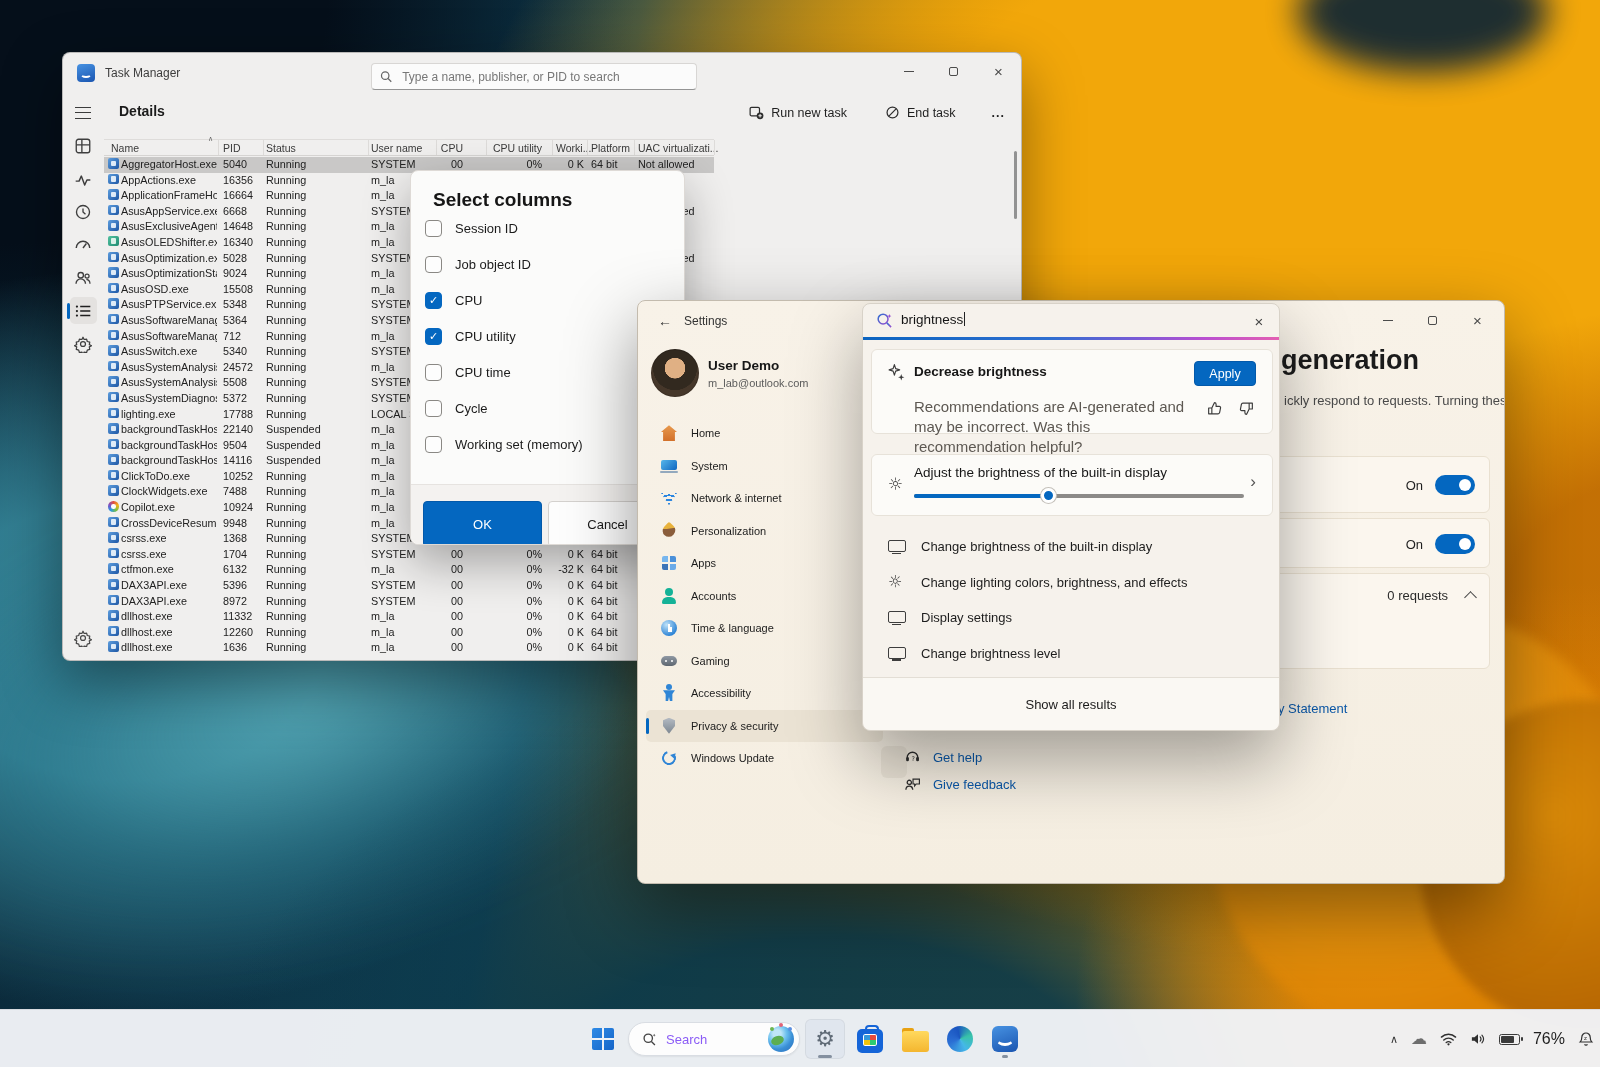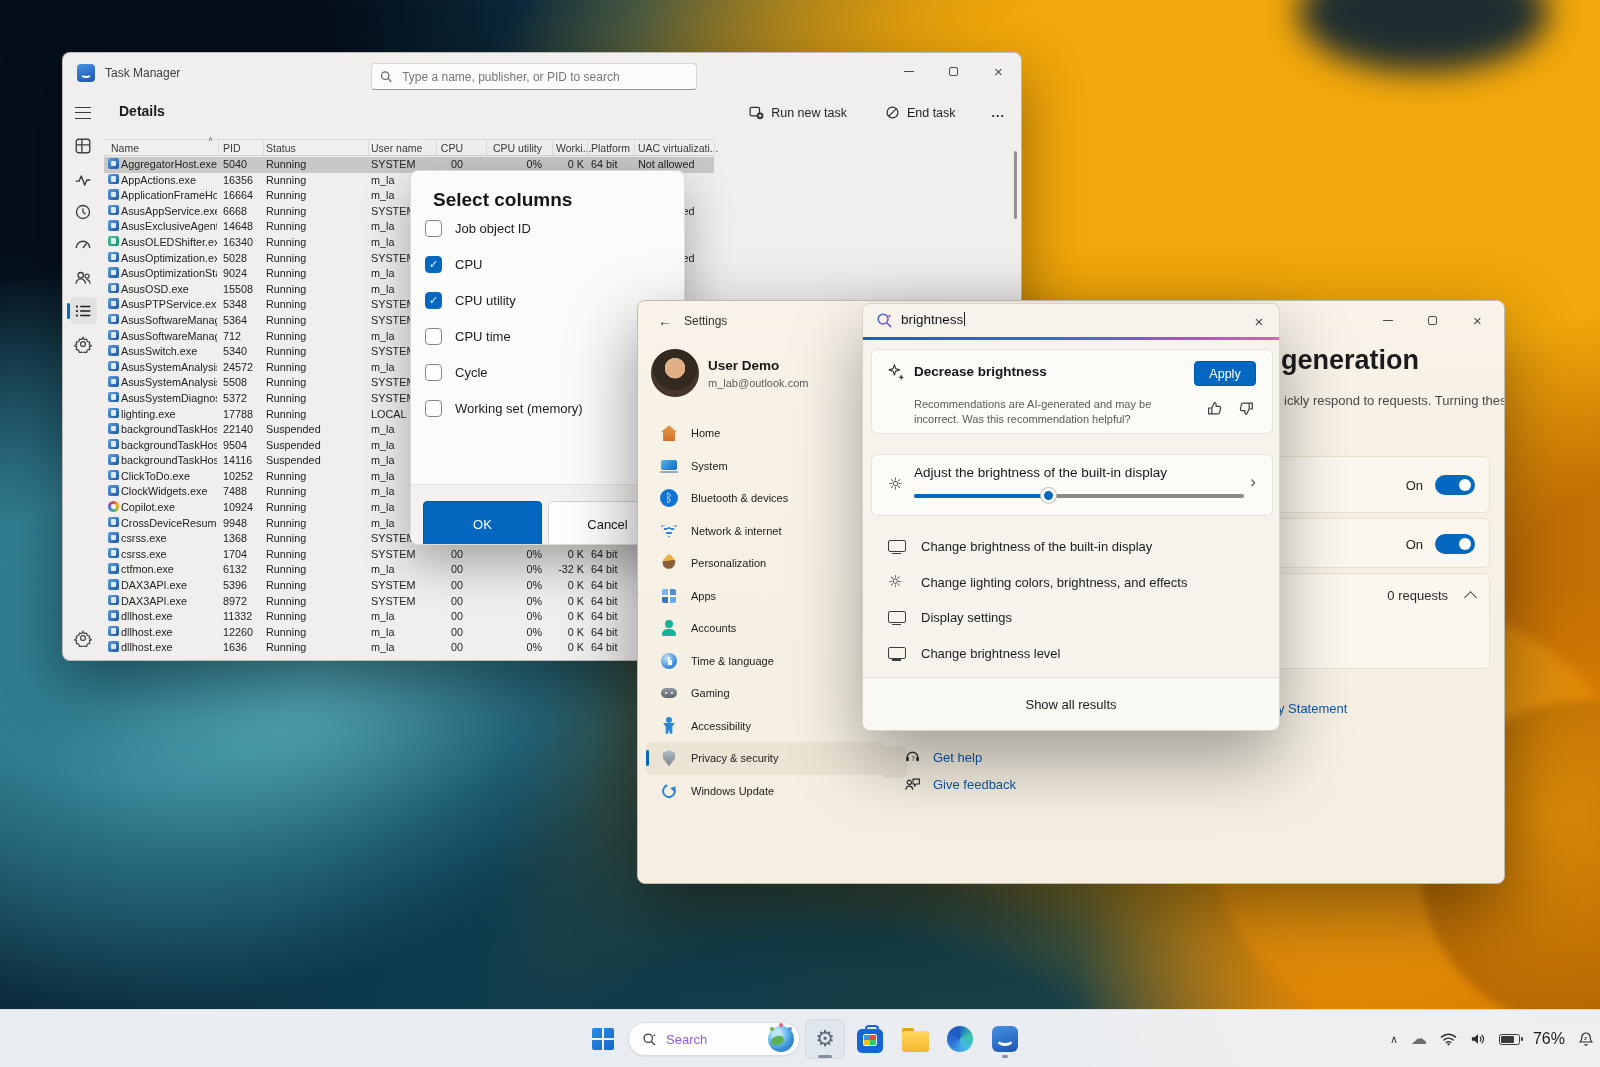--- a/index.html
+++ b/index.html
@@ -185,21 +185,21 @@
   .caret{display:inline-block;width:1px;height:14px;background:#222;vertical-align:-2px;margin-left:1px;}
   .fly-close{position:absolute;right:10px;top:7px;width:20px;height:20px;font-size:15px;color:#454545;
     display:flex;align-items:center;justify-content:center;}
   .fly-underline{position:absolute;left:0;right:0;top:33px;height:3px;
     background:linear-gradient(90deg,#0b64c0 0%,#2f6fd0 45%,#7a5bd6 66%,#b94fd0 82%,#e35fb2 100%);}
   .fly-card{position:absolute;left:8px;width:402px;background:#fcfbf8;border:1px solid #e7e2d9;border-radius:6px;}
   .fc1-title{position:absolute;left:42px;top:14px;font-size:13.5px;font-weight:700;color:#161616;}
   .apply-btn{position:absolute;right:16px;top:11px;width:62px;height:25px;border-radius:4px;
     background:#0467c0;border:1px solid #0359aa;color:#fff;font-size:12.5px;
     display:flex;align-items:center;justify-content:center;}
-  .fc1-disc{position:absolute;left:42px;top:47px;width:276px;font-size:11px;line-height:1.32;color:#5d5852;}
+  .fc1-disc{position:absolute;left:42px;top:47px;width:276px;font-size:15px;line-height:1.32;color:#5d5852;}
   .thumb{position:absolute;top:50px;width:17px;height:17px;color:#3c3c3c;}
   .fc2-title{position:absolute;left:42px;top:10px;font-size:13.5px;color:#161616;}
   .sun-glyph{position:absolute;left:16px;top:21px;font-size:17px;color:#444;
     font-family:"DejaVu Sans",sans-serif;line-height:1;}
   .slider{position:absolute;left:42px;top:39px;width:330px;height:4px;border-radius:2px;background:#8c8a88;}
   .slider-fill{position:absolute;left:0;top:0;height:4px;border-radius:2px;background:#0467c0;}
   .slider-thumb{position:absolute;top:-6px;width:15px;height:15px;border-radius:50%;background:#0467c0;
     border:3px solid #fff;box-shadow:0 0 0 1px #c4c0ba;transform:translateX(-8px);}
   .fc2-chev{position:absolute;right:16px;top:17px;font-size:17px;color:#555;}
   #fly-results{position:absolute;left:8px;top:225px;width:402px;}
@@ -776,20 +776,24 @@
           <span class="c-uac">Disabled</span>
         </div>
       </div>
     <span class="tm-scroll"></span>
   </div>
 
   <div class="win" id="dlg">
     <div class="dtitle">Select columns</div>
     <div id="dlg-opts">
 
+    <div class="cbrow">
+          <span class="cbbox">✓</span>
+          <span class="cblabel">Session ID</span>
+        </div>
         <div class="cbrow">
           <span class="cbbox">✓</span>
           <span class="cblabel">Job object ID</span>
         </div>
         <div class="cbrow checked">
           <span class="cbbox">✓</span>
           <span class="cblabel">CPU</span>
         </div>
         <div class="cbrow checked">
           <span class="cbbox">✓</span>
@@ -833,24 +837,20 @@
 
     <div id="set-nav">
 
     <div class="nav-item">
           <span class="nico i-home"></span>
           <span>Home</span>
         </div>
         <div class="nav-item">
           <span class="nico i-system"></span>
           <span>System</span>
-        </div>
-        <div class="nav-item">
-          <span class="nico i-bluetooth"></span>
-          <span>Bluetooth &amp; devices</span>
         </div>
         <div class="nav-item">
           <span class="nico i-network"></span>
           <span>Network &amp; internet</span>
         </div>
         <div class="nav-item">
           <span class="nico i-personalization"></span>
           <span>Personalization</span>
         </div>
         <div class="nav-item">

